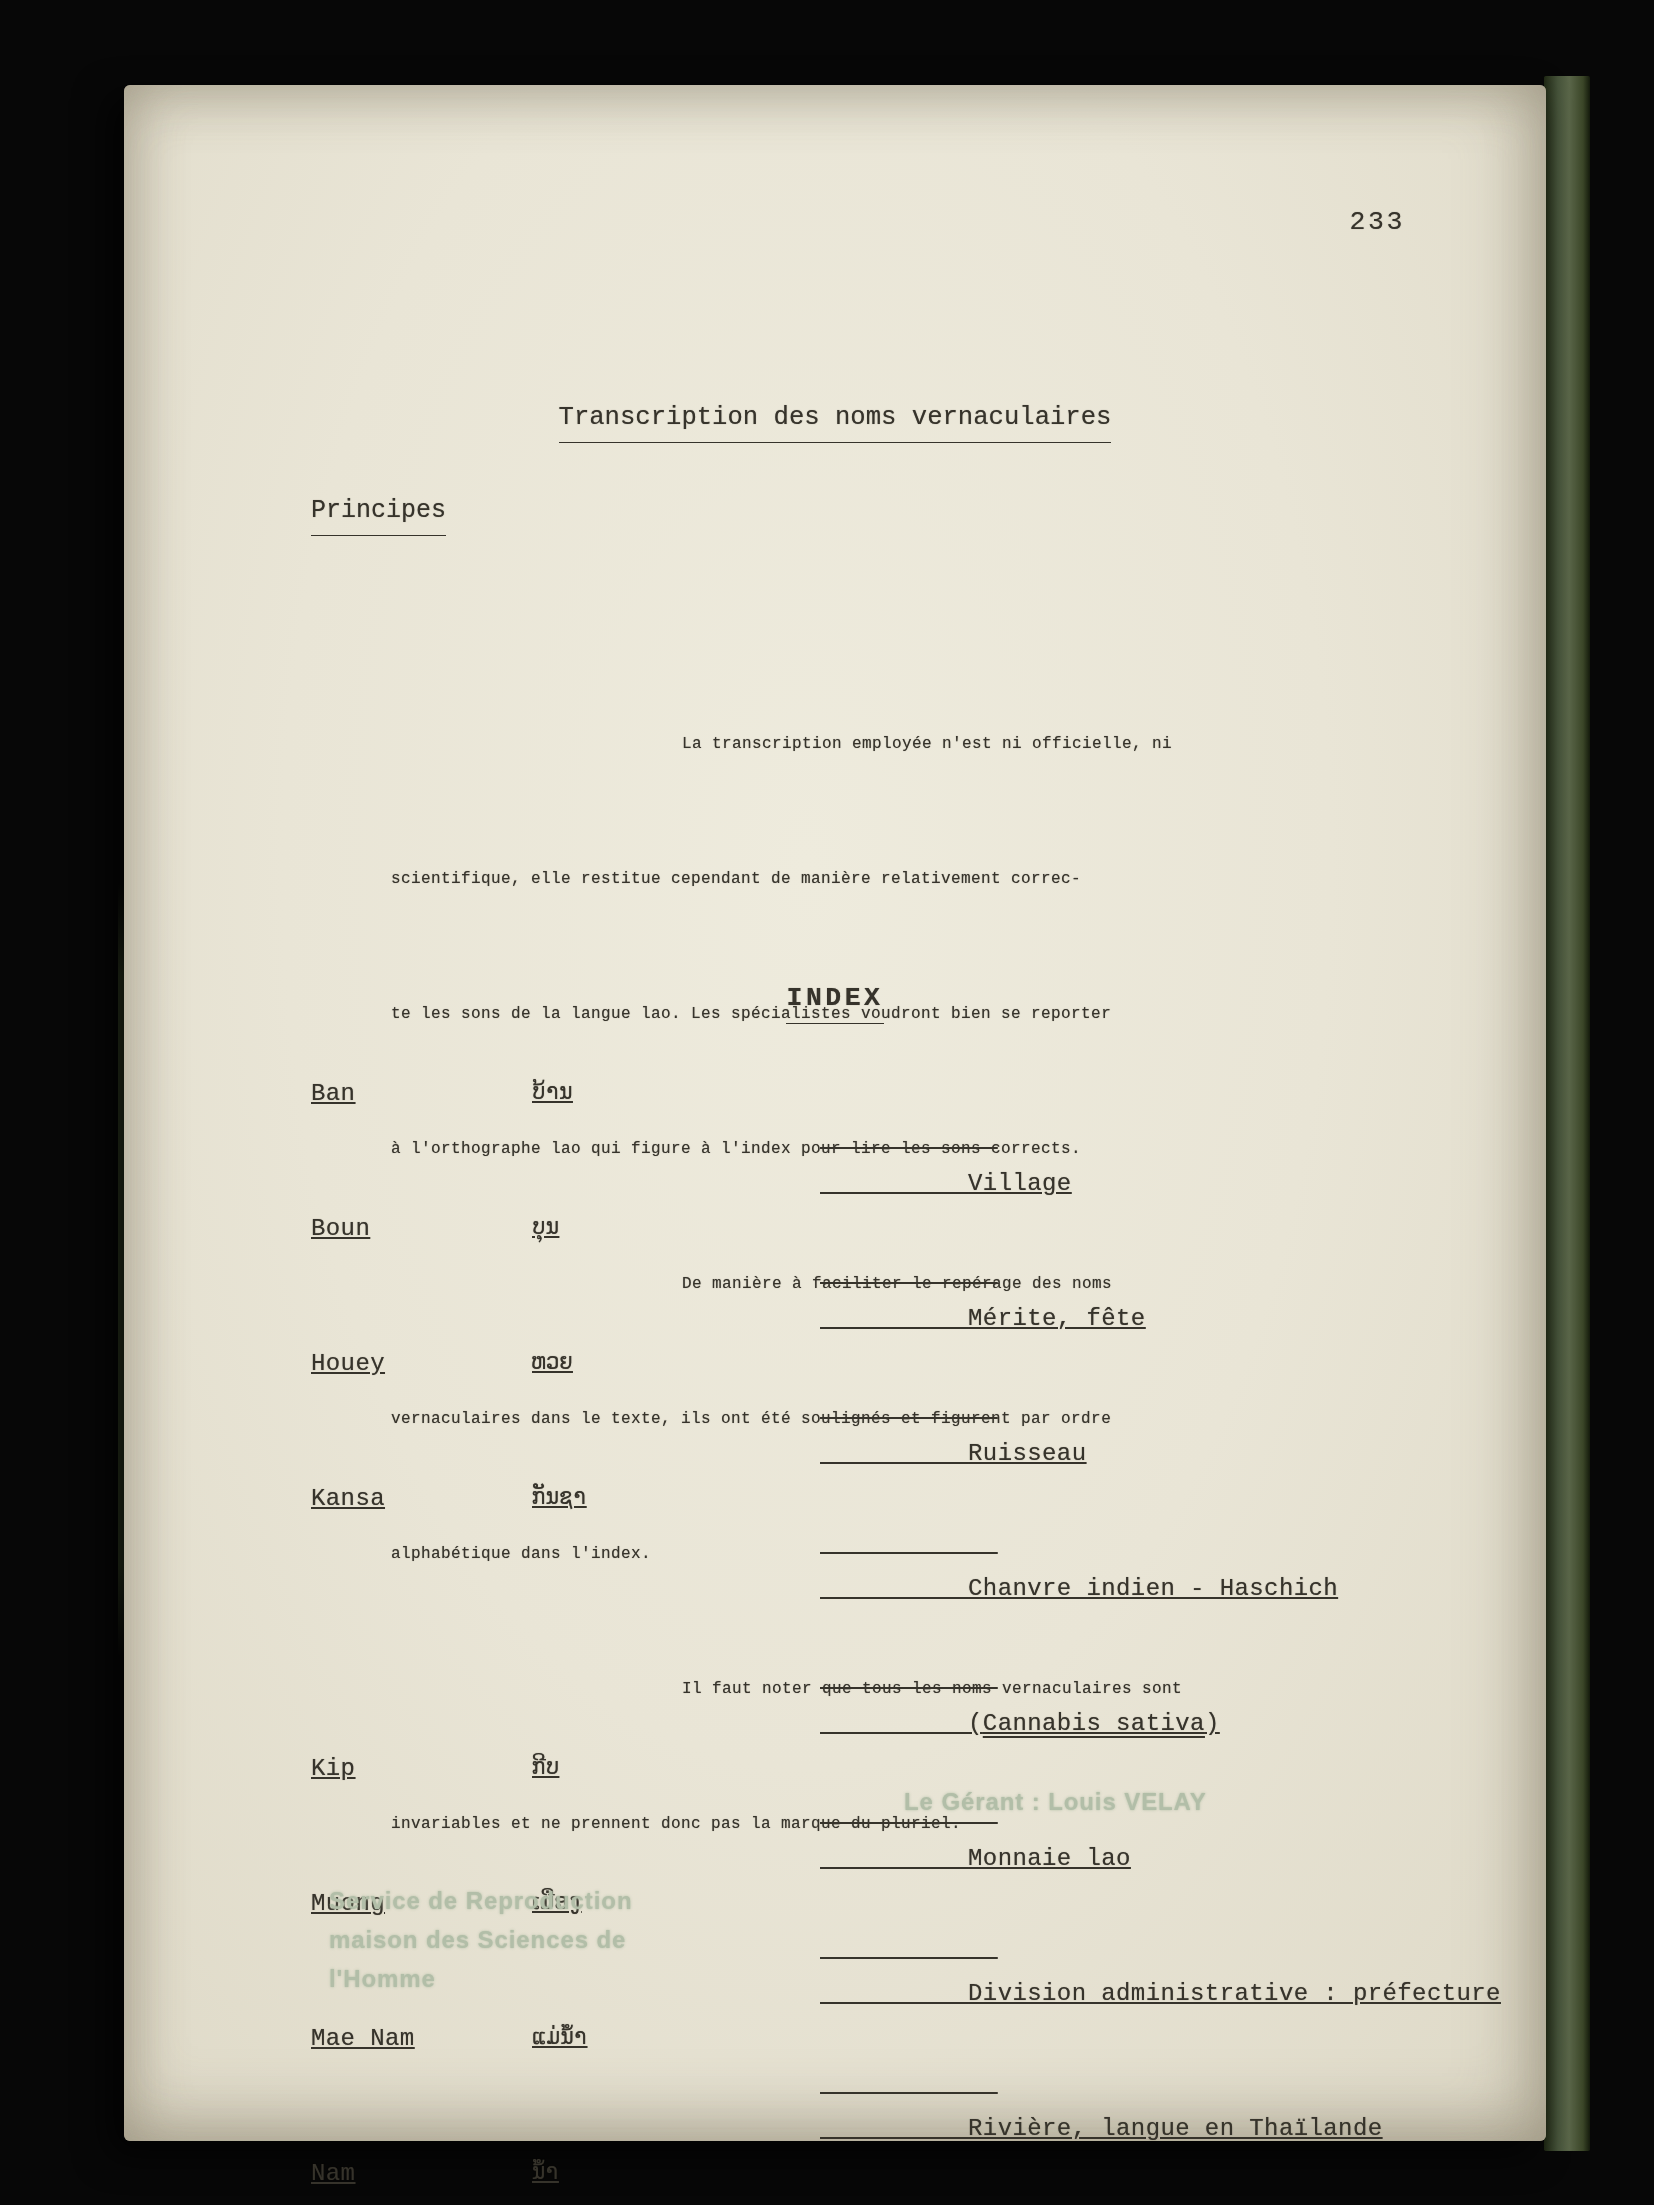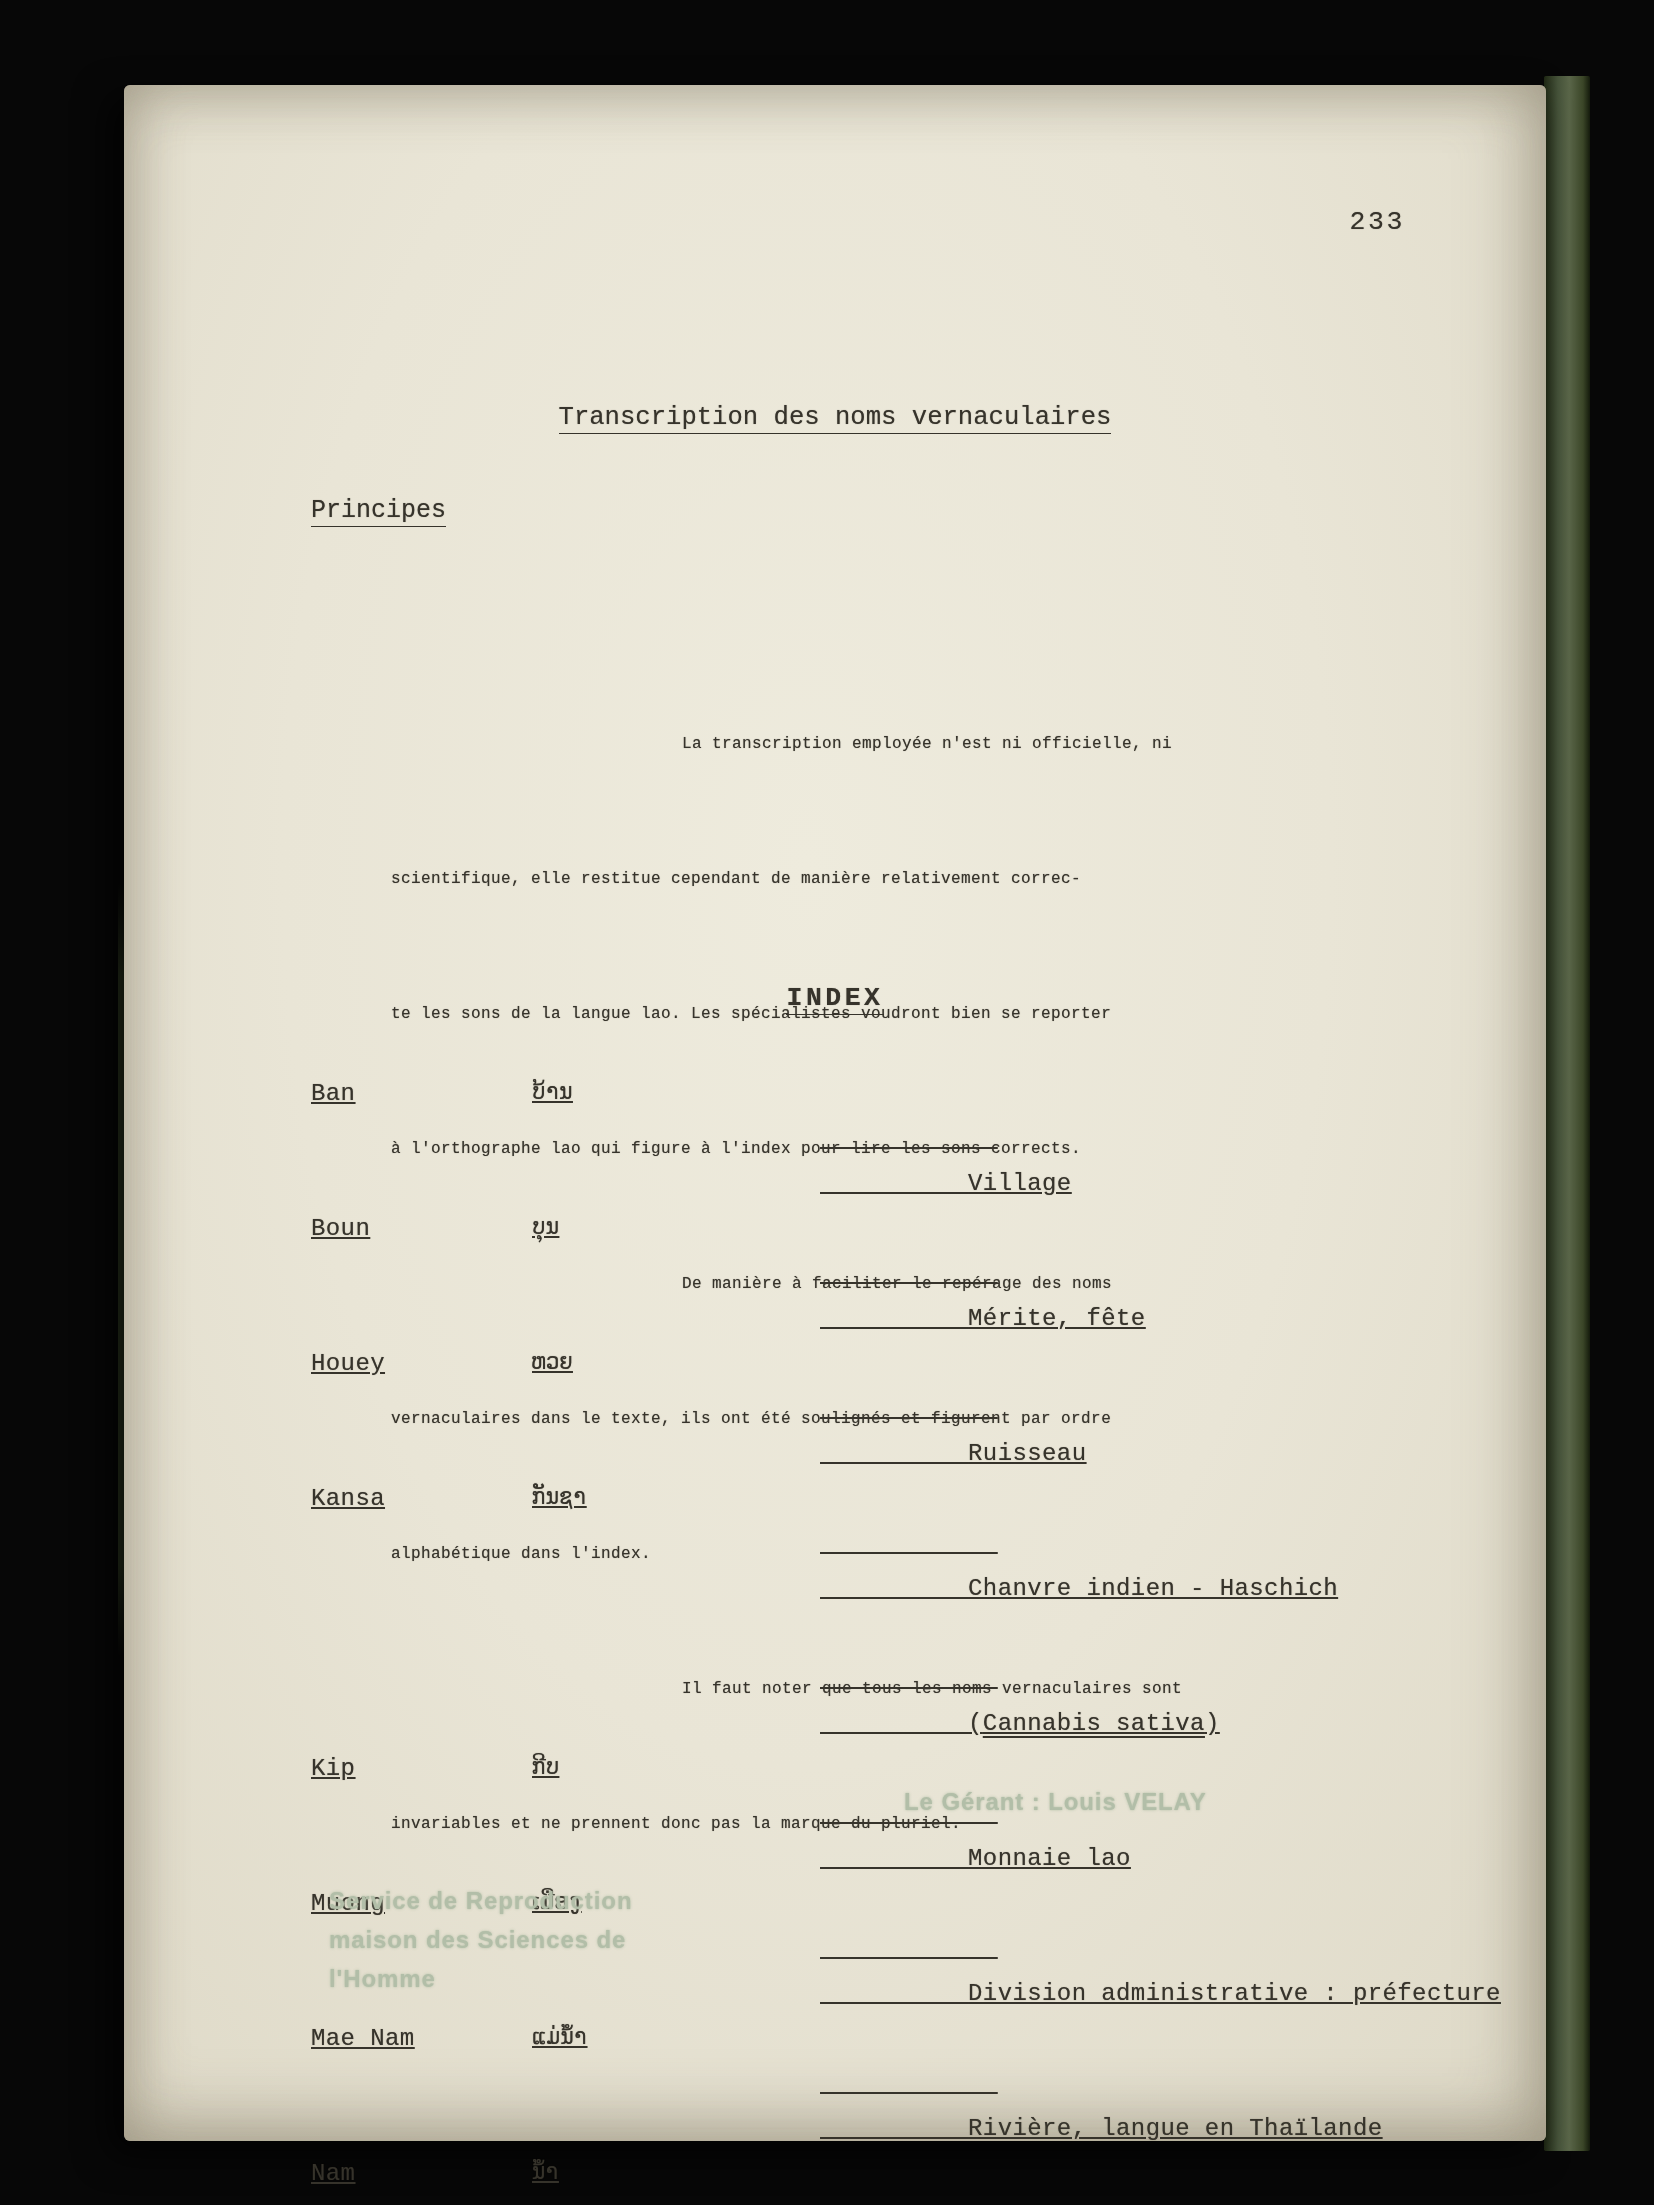--- a/index.html
+++ b/index.html
@@ -63,21 +63,21 @@
   .doc-title {
     position: absolute;
     top: 318px;
     left: 0;
     width: 100%;
     text-align: center;
     font-size: 25.6px;
   }
   .rule-under {
     display: inline-block;
-    padding-bottom: 1px;
+    padding-bottom: 10px;
     border-bottom: 1.8px solid #36332b;
     text-align: right;
   }
   .section-heading {
     position: absolute;
     top: 411px;
     left: 187px;
     font-size: 25px;
   }
   .body-block {

